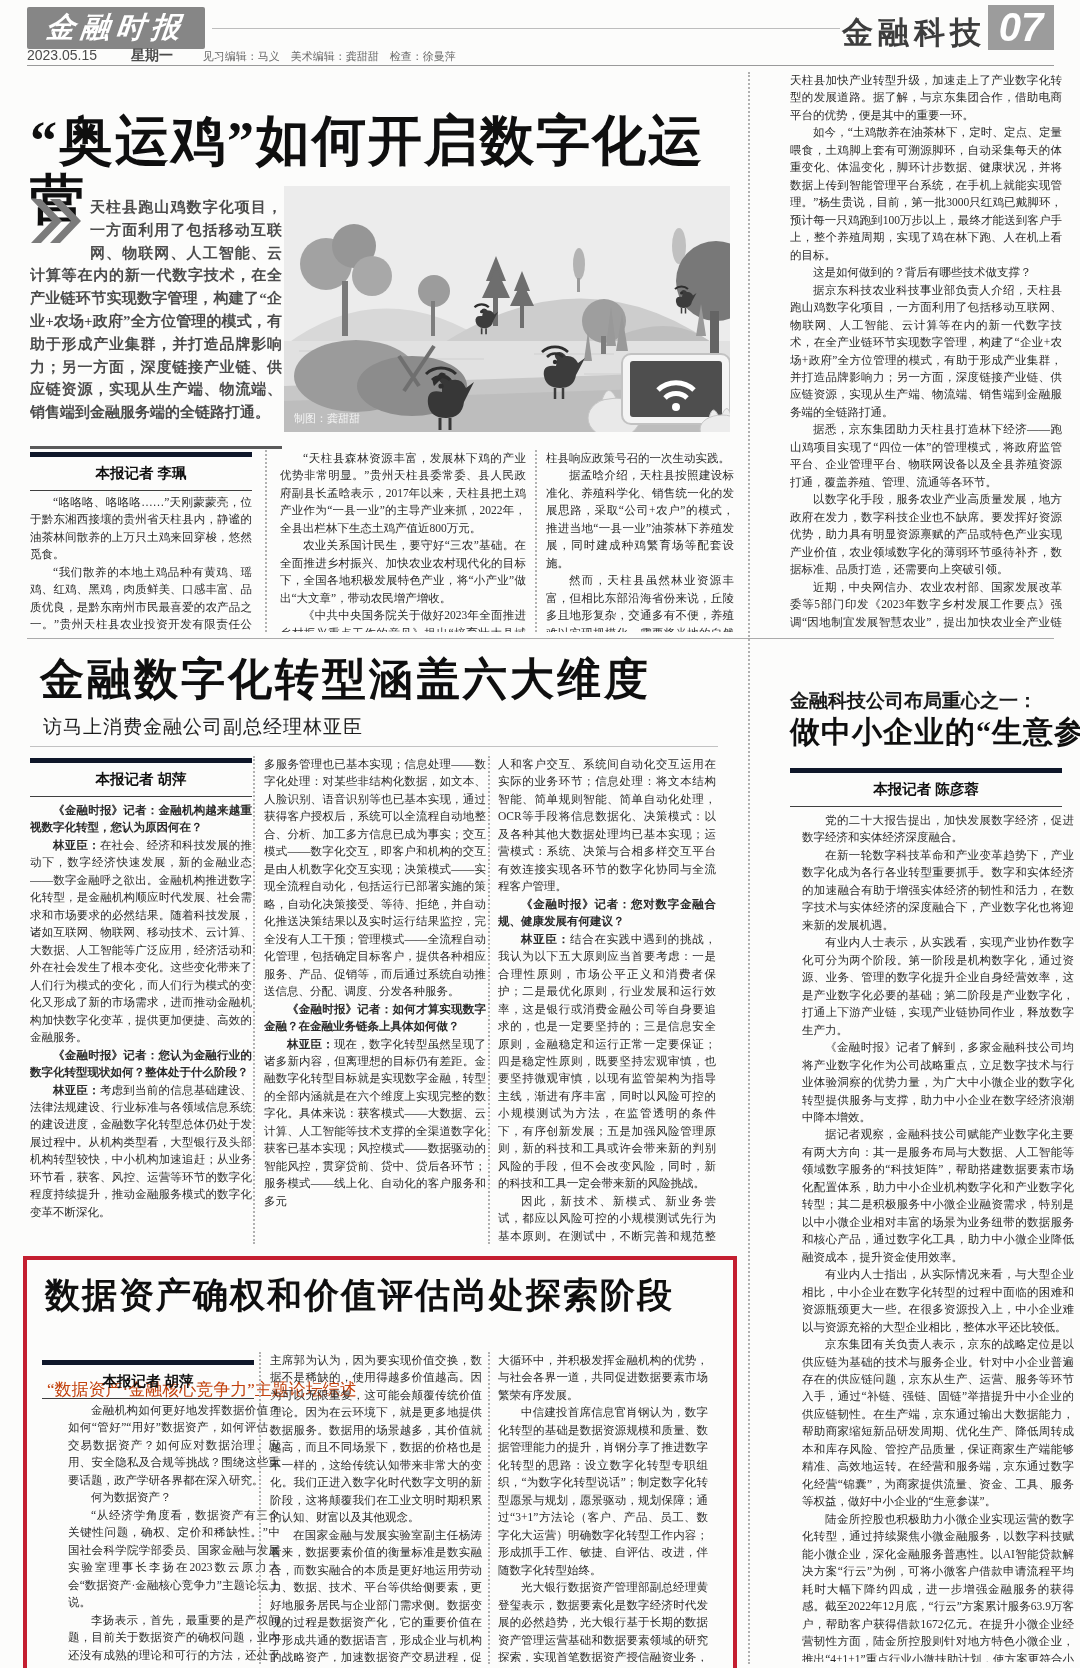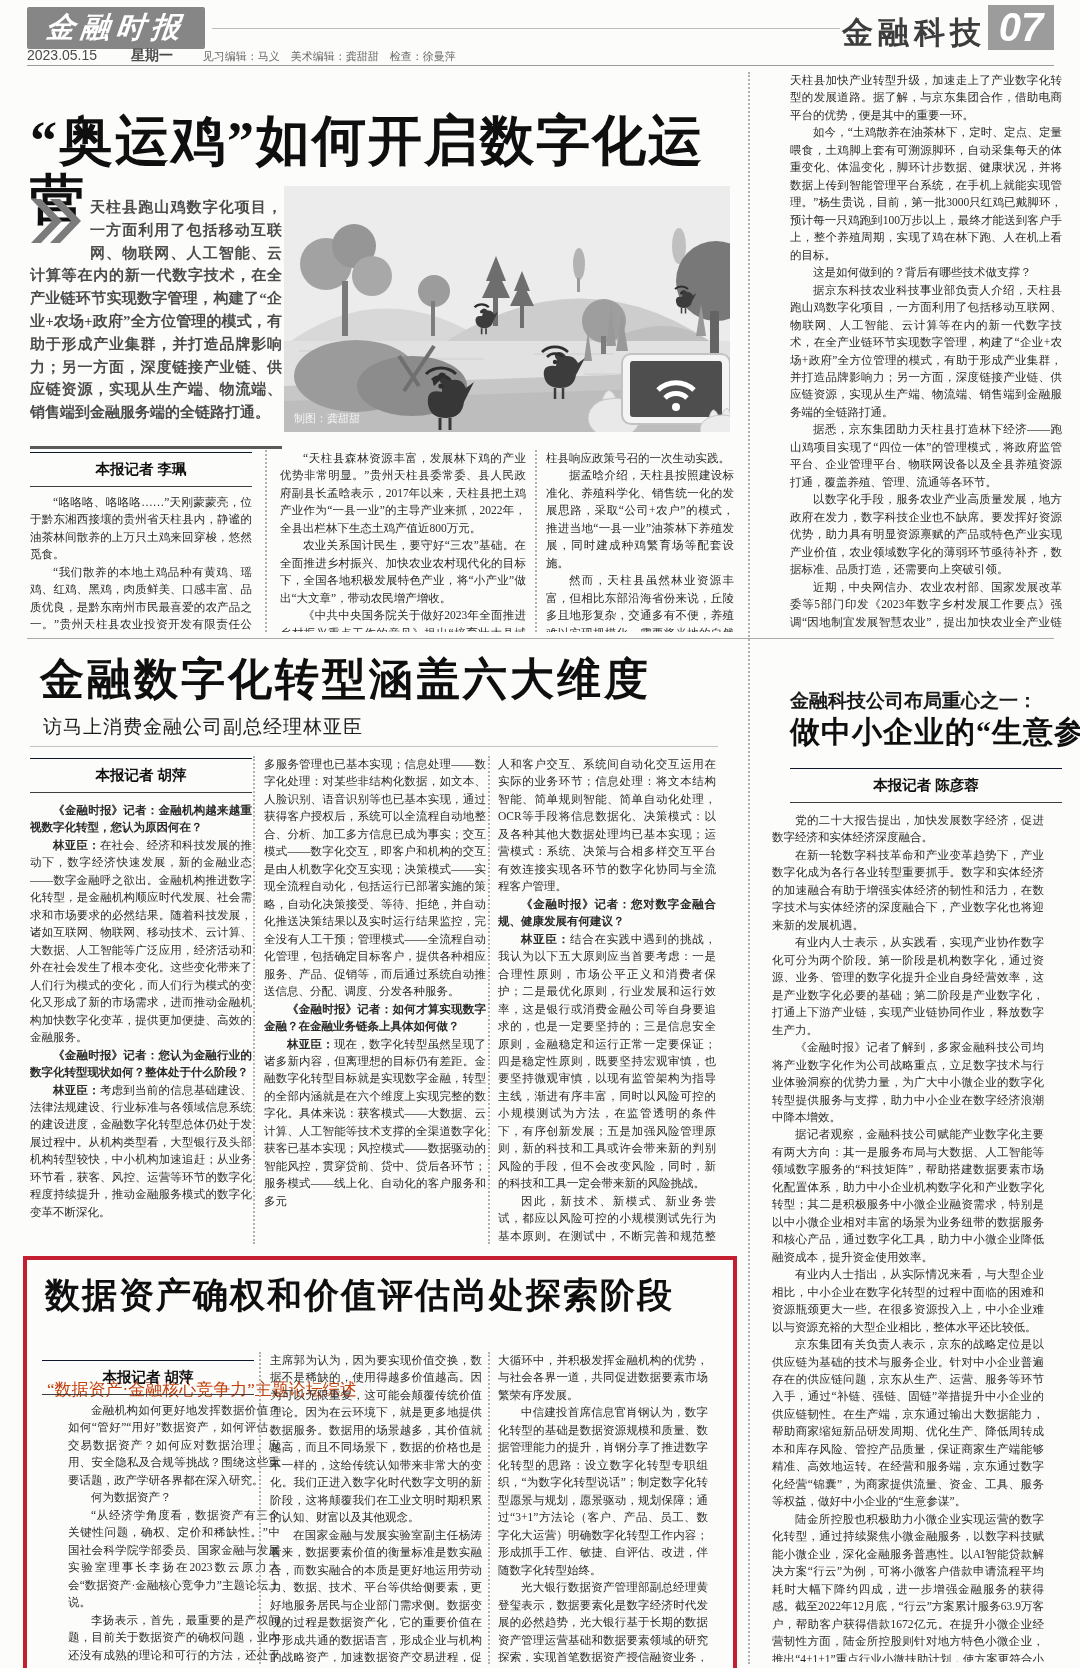--- a/index.html
+++ b/index.html
@@ -33,21 +33,21 @@
                 font-family:"Liberation Sans","DejaVu Sans",sans-serif;}
   #right-headline{left:790px;top:712px;width:280px;font-size:30px;letter-spacing:1px;white-space:nowrap;}
   #bottom-headline{left:45px;top:1272px;width:670px;font-size:35px;letter-spacing:2px;}
   #bottom-subtitle{left:47px;top:1378px;font-size:17px;color:#c2410c;}
   
   #lede{left:30px;top:196px;width:252px;height:244px;overflow:hidden;font-size:15px;line-height:1.52;
         text-align:justify;color:#4d4d4d;font-weight:bold;}
   #lede-rule{left:30px;top:446px;width:252px;height:3px;background:#5a5a5a;}
   #lede svg{float:left;margin:2px 8px 2px 0;}
   
-  .byline{position:absolute;border-top:1px solid #0f172a;border-bottom:1px solid #3f3f3f;
+  .byline{position:absolute;border-top:5px solid #0f172a;border-bottom:1px solid #3f3f3f;
           text-align:center;font-weight:bold;font-size:14.5px;padding:7px 0;color:#111;
           font-family:"Liberation Sans","DejaVu Sans",sans-serif;}
   
   .col{position:absolute;overflow:hidden;font-size:11.5px;line-height:1.52;text-align:justify;color:#2b2b2b;}
   .col p{margin:0;text-indent:2em;}
   .col p.cont{text-indent:0;}
   .col p.q{font-weight:bold;font-family:"Liberation Sans","DejaVu Sans",sans-serif;}
   .col p b{font-family:"Liberation Sans","DejaVu Sans",sans-serif;}
   .vsep{position:absolute;width:0;border-left:2px dotted #b0b0b0;}
   .hrule{position:absolute;height:1px;background:#ababab;}
@@ -245,21 +245,21 @@
       <p class=""><b>林亚臣：</b>结合在实践中遇到的挑战，我认为以下五大原则应当首要考虑：一是合理性原则，市场公平正义和消费者保护；二是最优化原则，行业发展和运行效率，这是银行或消费金融公司等自身要追求的，也是一定要坚持的；三是信息安全原则，金融稳定和运行正常一定要保证；四是稳定性原则，既要坚持宏观审慎，也要坚持微观审慎，以现有监管架构为指导主线，渐进有序丰富，同时以风险可控的小规模测试为方法，在监管透明的条件下，有序创新发展；五是加强风险管理原则，新的科技和工具或许会带来新的判别风险的手段，但不会改变风险，同时，新的科技和工具一定会带来新的风险挑战。</p>
       <p class="">因此，新技术、新模式、新业务尝试，都应以风险可控的小规模测试先行为基本原则。在测试中，不断完善和规范整个实施过程，这也体现了“在发展中规范、在规范中发展”的原则；在落地实施上，要考虑到全媒体市场、业务和效果必要条件下的人工干预，不强加于数字化而进行数字化转型，避免给金融消费者带来不便。</p>
     </div>
 
   <div class="vsep" style="left:253px;top:756px;height:488px;"></div>
   <div class="vsep" style="left:488px;top:756px;height:488px;"></div>
 
   <div class="abs" id="right-kicker">金融科技公司布局重心之一：</div>
   <div class="abs serif-head" id="right-headline">做中小企业的“生意参谋”</div>
   <div class="byline" style="left:790px;top:768px;width:272px;">本报记者 陈彦蓉</div>
-  <div class="col" style="left:772px;top:812px;width:272px;height:850px;">
+  <div class="col" style="left:802px;top:812px;width:272px;height:850px;">
       <p class="">党的二十大报告提出，加快发展数字经济，促进数字经济和实体经济深度融合。</p>
       <p class="">在新一轮数字科技革命和产业变革趋势下，产业数字化成为各行各业转型重要抓手。数字和实体经济的加速融合有助于增强实体经济的韧性和活力，在数字技术与实体经济的深度融合下，产业数字化也将迎来新的发展机遇。</p>
       <p class="">有业内人士表示，从实践看，实现产业协作数字化可分为两个阶段。第一阶段是机构数字化，通过资源、业务、管理的数字化提升企业自身经营效率，这是产业数字化必要的基础；第二阶段是产业数字化，打通上下游产业链，实现产业链协同作业，释放数字生产力。</p>
       <p class="">《金融时报》记者了解到，多家金融科技公司均将产业数字化作为公司战略重点，立足数字技术与行业体验洞察的优势力量，为广大中小微企业的数字化转型提供服务与支撑，助力中小企业在数字经济浪潮中降本增效。</p>
       <p class="">据记者观察，金融科技公司赋能产业数字化主要有两大方向：其一是服务布局与大数据、人工智能等领域数字服务的“科技矩阵”，帮助搭建数据要素市场化配置体系，助力中小企业机构数字化和产业数字化转型；其二是积极服务中小微企业融资需求，特别是以中小微企业相对丰富的场景为业务纽带的数据服务和核心产品，通过数字化工具，助力中小微企业降低融资成本，提升资金使用效率。</p>
       <p class="">有业内人士指出，从实际情况来看，与大型企业相比，中小企业在数字化转型的过程中面临的困难和资源瓶颈更大一些。在很多资源投入上，中小企业难以与资源充裕的大型企业相比，整体水平还比较低。</p>
       <p class="">京东集团有关负责人表示，京东的战略定位是以供应链为基础的技术与服务企业。针对中小企业普遍存在的供应链问题，京东从生产、运营、服务等环节入手，通过“补链、强链、固链”举措提升中小企业的供应链韧性。在生产端，京东通过输出大数据能力，帮助商家缩短新品研发周期、优化生产、降低周转成本和库存风险、管控产品质量，保证商家生产端能够精准、高效地运转。在经营和服务端，京东通过数字化经营“锦囊”，为商家提供流量、资金、工具、服务等权益，做好中小企业的“生意参谋”。</p>
       <p class="">陆金所控股也积极助力小微企业实现运营的数字化转型，通过持续聚焦小微金融服务，以数字科技赋能小微企业，深化金融服务普惠性。以AI智能贷款解决方案“行云”为例，可将小微客户借款申请流程平均耗时大幅下降约四成，进一步增强金融服务的获得感。截至2022年12月底，“行云”方案累计服务63.9万客户，帮助客户获得借款1672亿元。在提升小微企业经营韧性方面，陆金所控股则针对地方特色小微企业，推出“4+1+1”重点行业小微扶助计划，使方案更符合小微企业主的资金周转需求。截至2022年底，该计划累计支持近40万小微企业主共获得1427亿元融资贷款。</p>
     </div>
 

